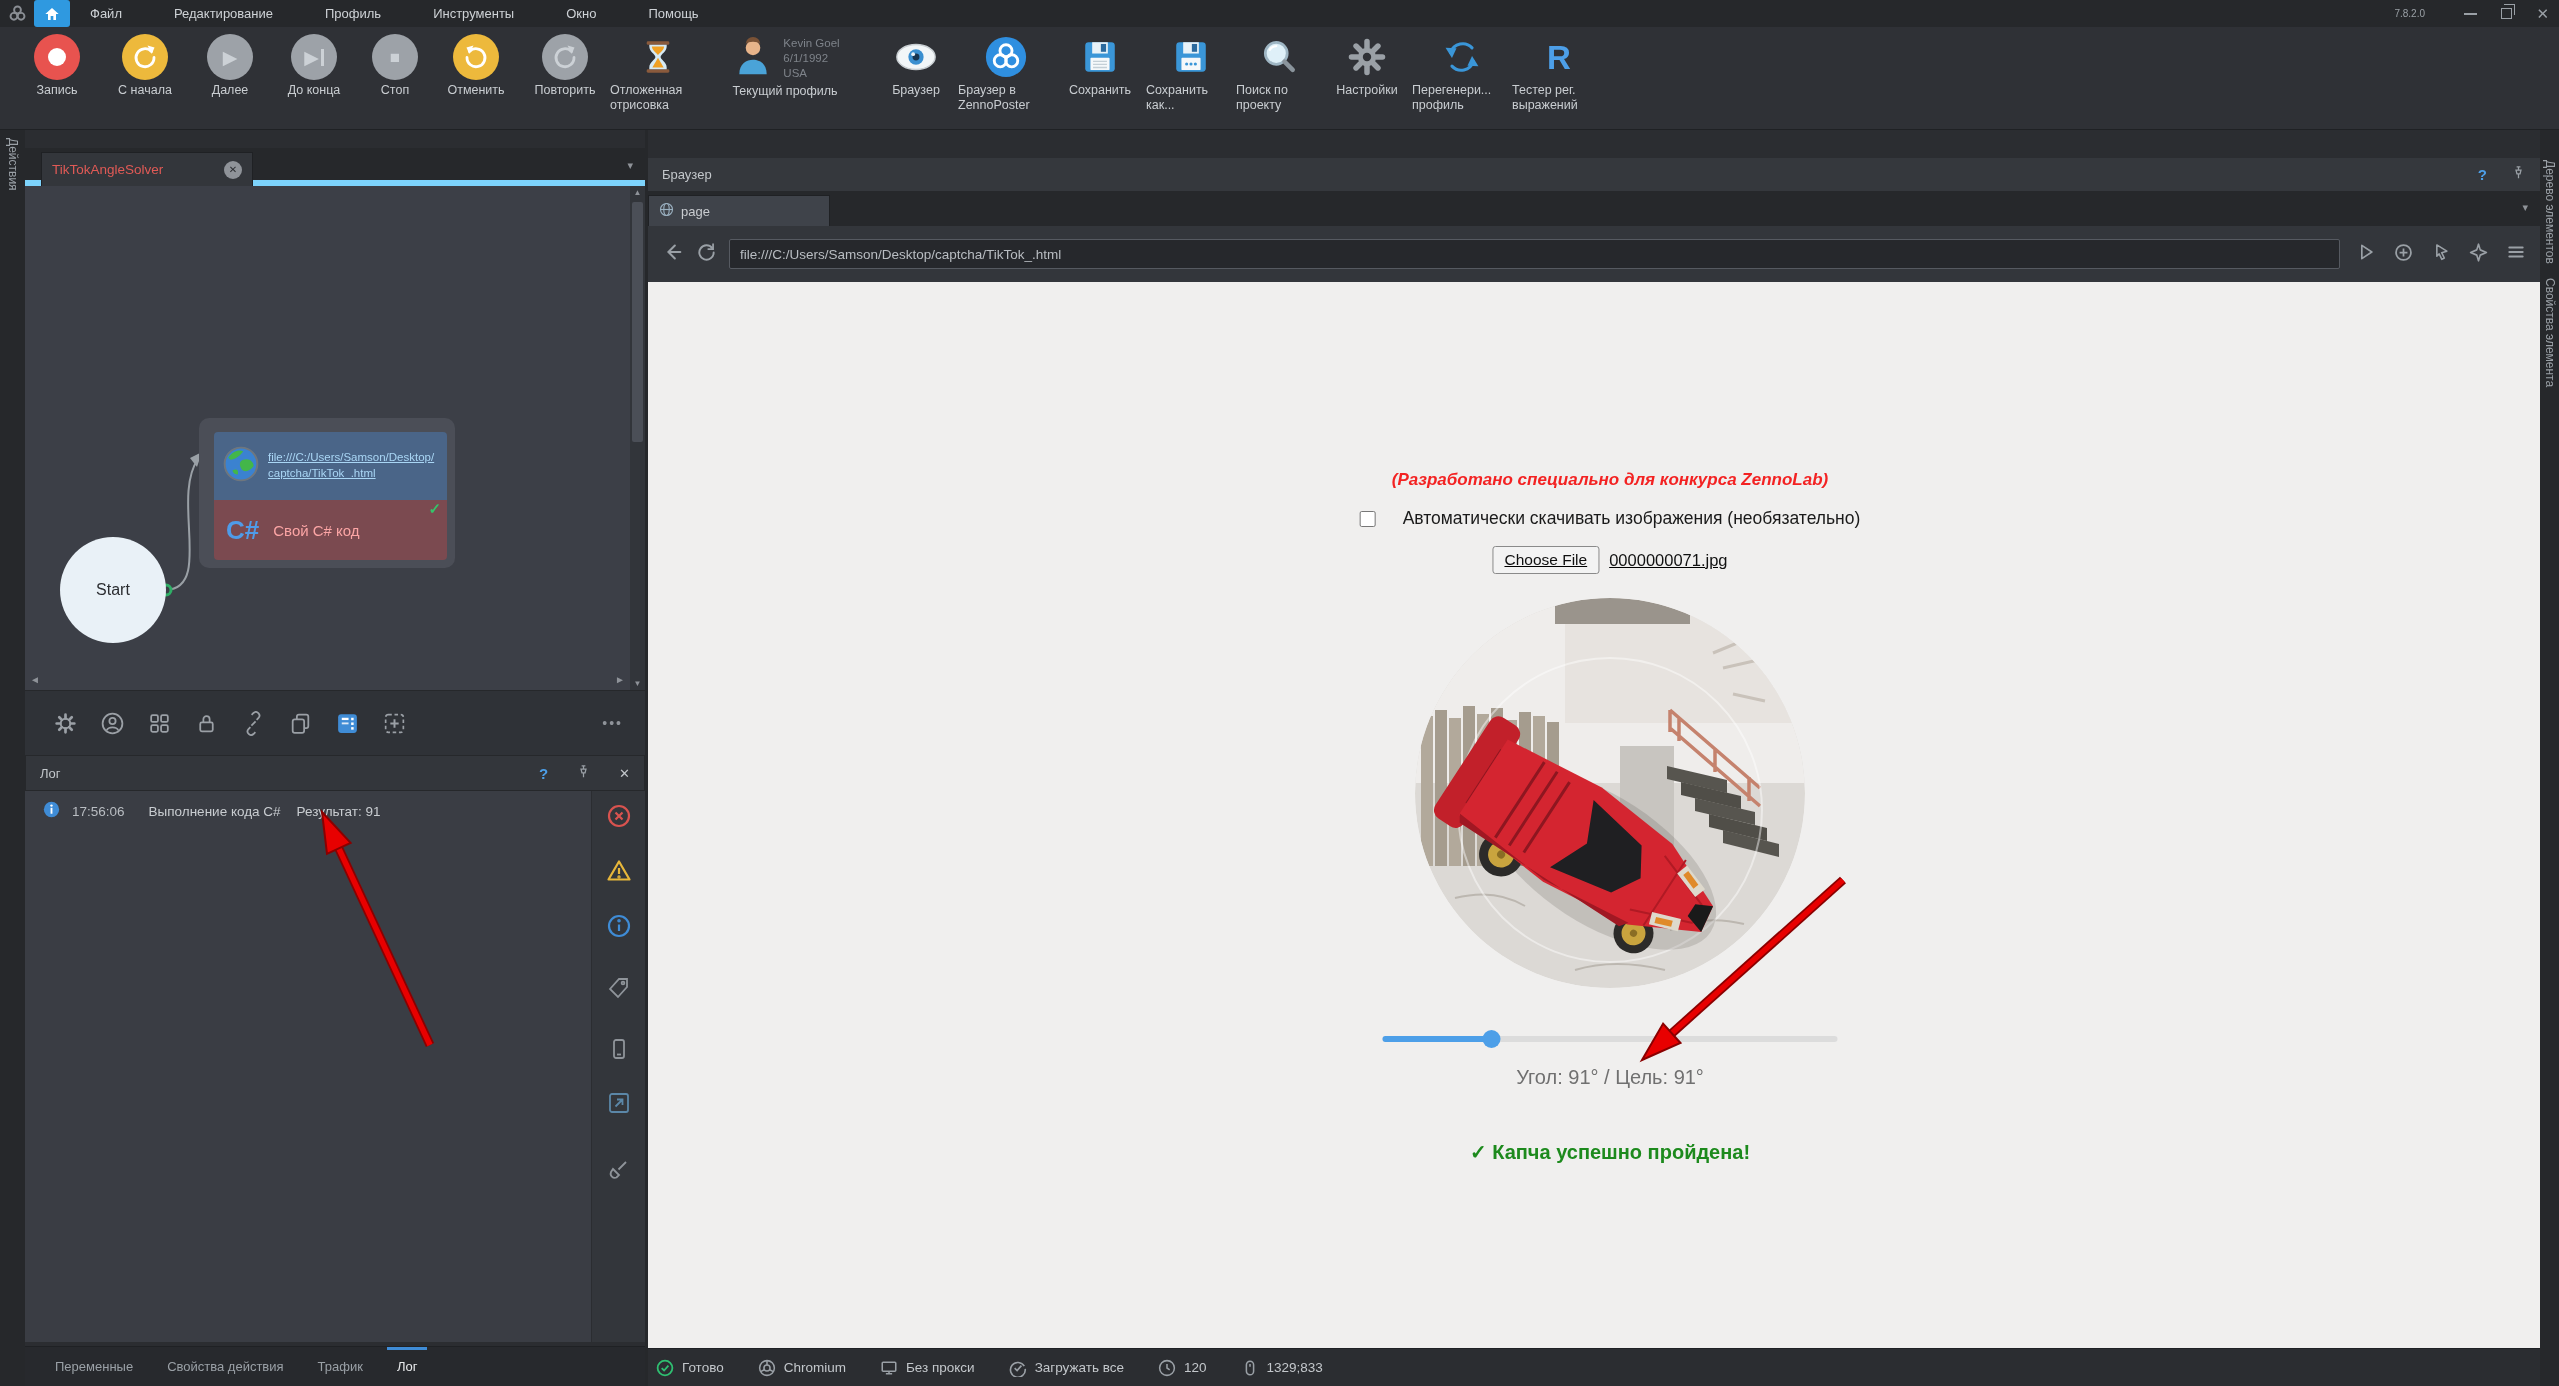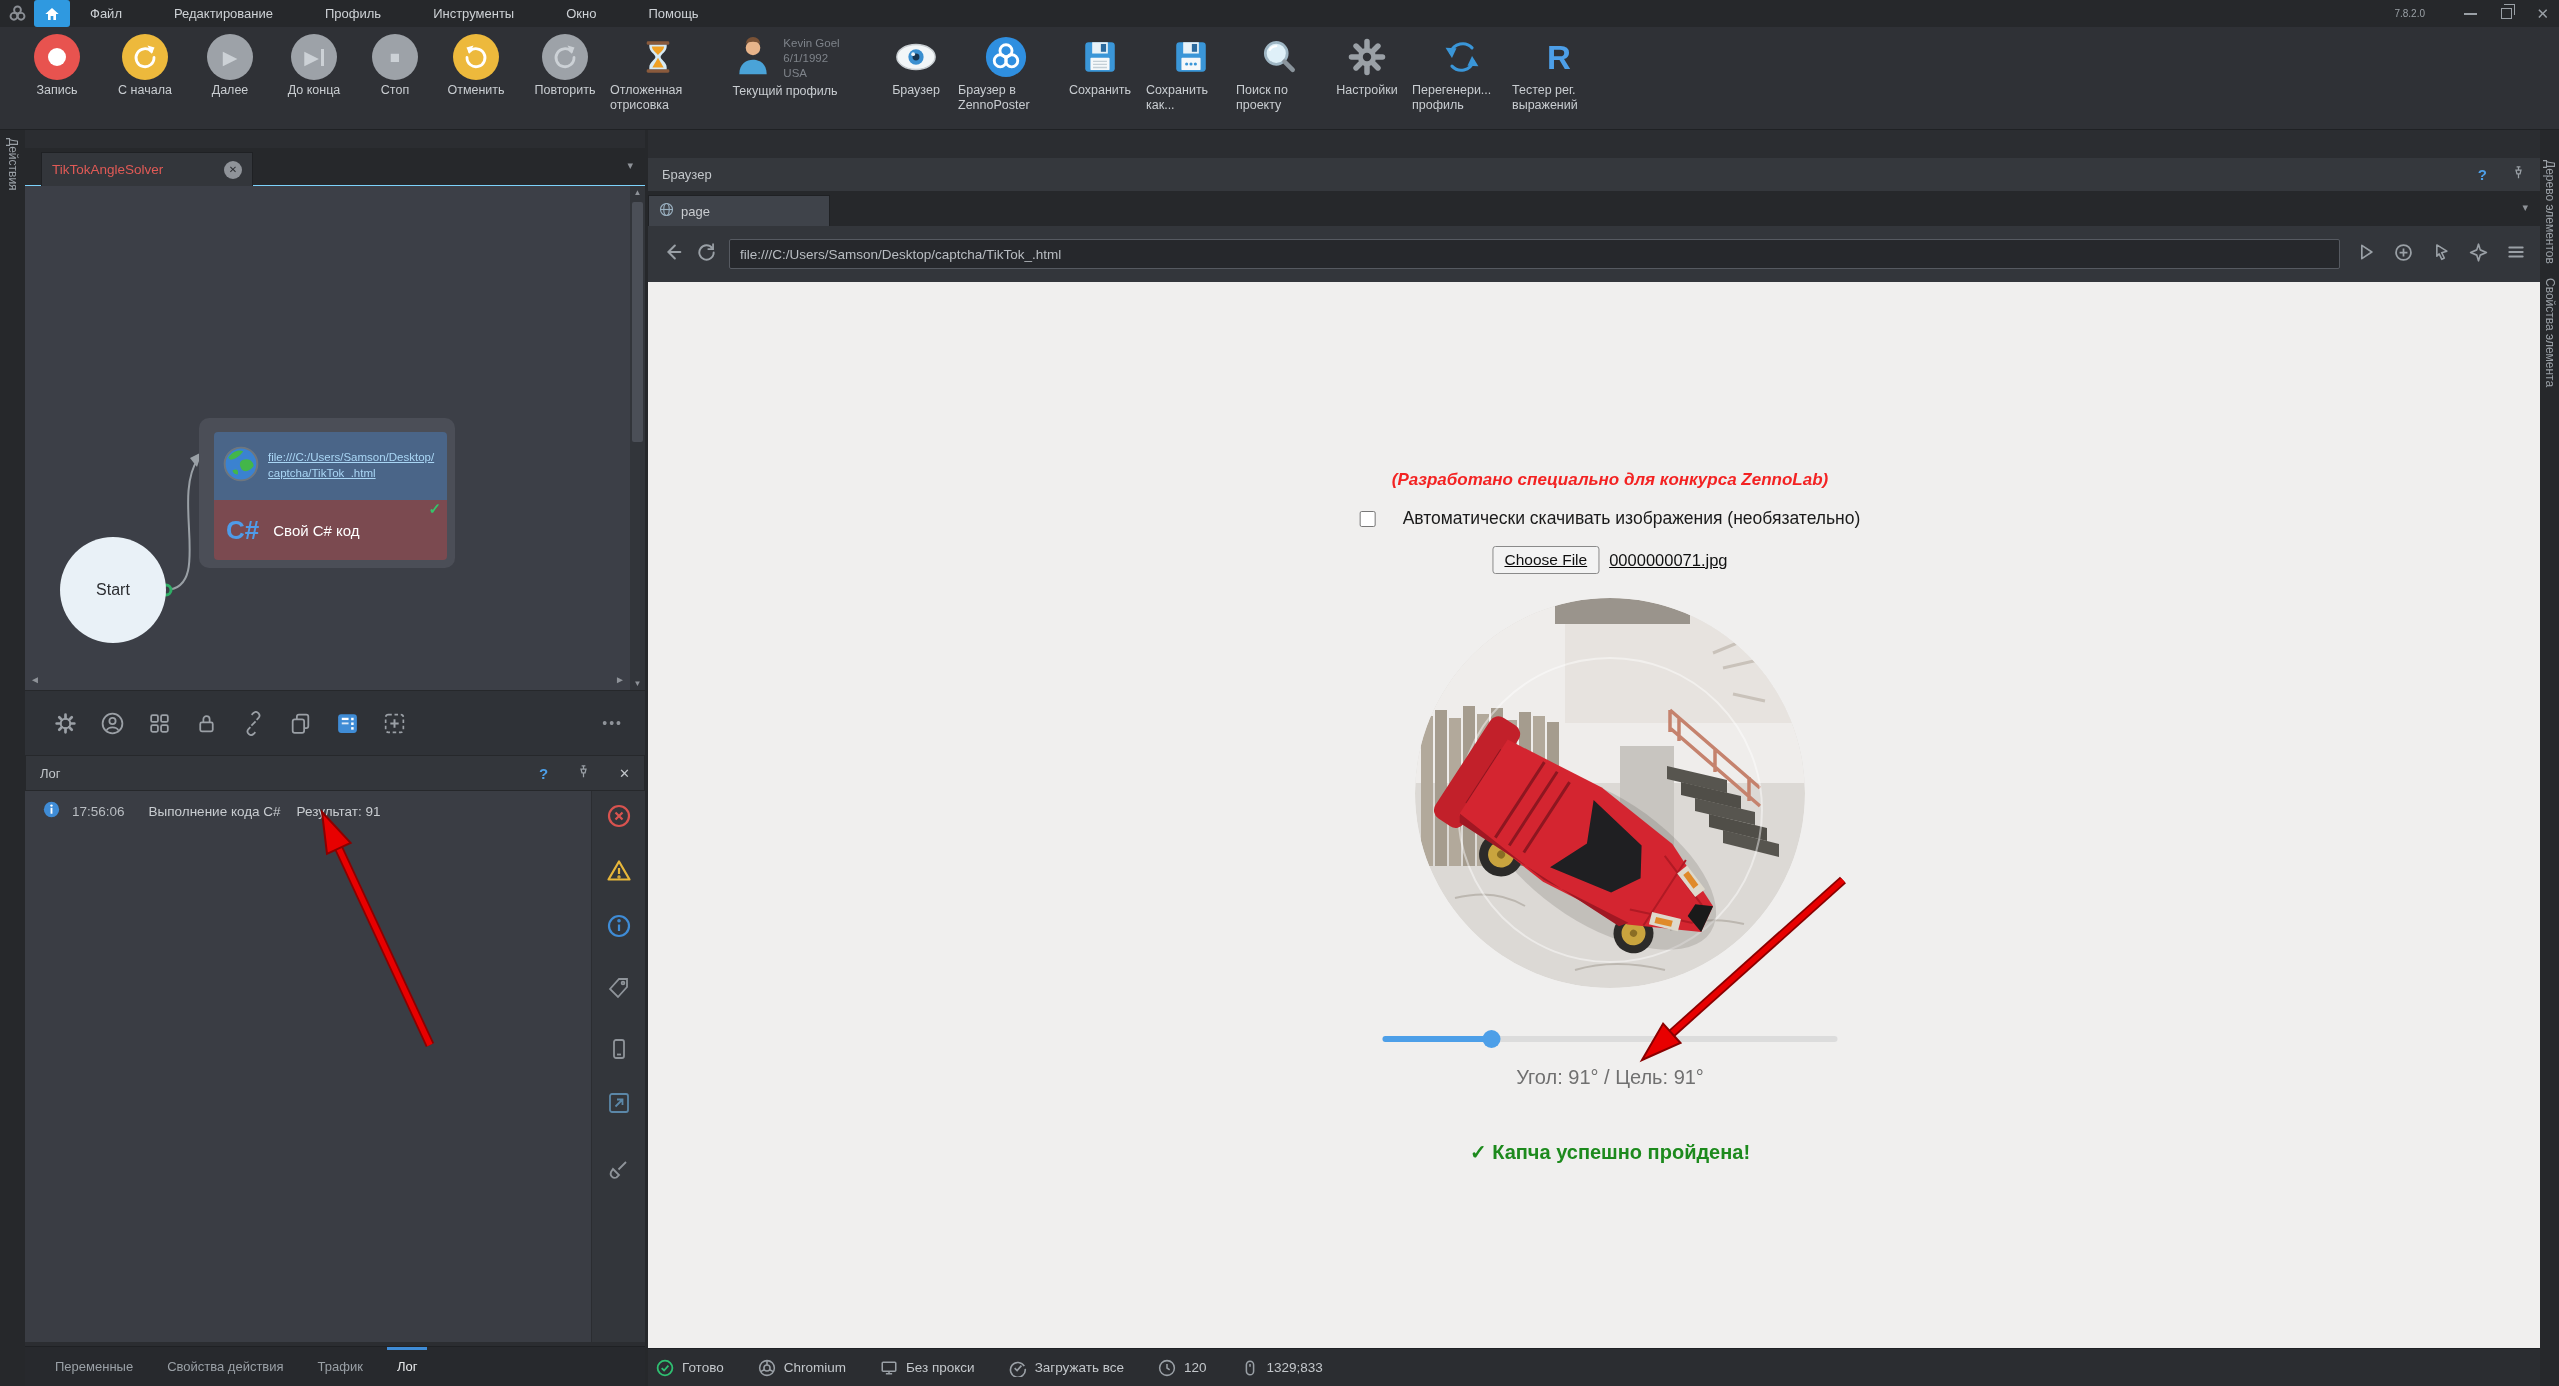--- a/index.html
+++ b/index.html
@@ -41,38 +41,38 @@
   
   .main{position:absolute;top:130px;left:0;right:0;bottom:0;}
   .left-strip{position:absolute;left:0;top:0;width:25px;bottom:0;background:#26282b;}
   .vlabel{writing-mode:vertical-rl;font-size:12px;color:#9aa0a6;white-space:nowrap;}
   .left-strip .vlabel{position:absolute;top:8px;left:6px;}
   .right-strip{position:absolute;right:0;top:0;width:19px;bottom:0;background:#26282b;}
   .right-strip .vlabel{position:absolute;left:3px;}
 
   
   .left-panel{position:absolute;left:25px;top:0;width:620px;bottom:0;background:#2b2d31;}
-  .doc-tabbar{position:absolute;top:18px;left:0;right:0;height:38px;background:#26282b;border-bottom:1px solid #7dd3fc;}
+  .doc-tabbar{position:absolute;top:18px;left:0;right:0;height:38px;background:#26282b;border-bottom:6px solid #7dd3fc;}
   .doc-tab{position:absolute;left:16px;top:4px;width:212px;height:34px;background:#33363b;display:flex;align-items:center;
            padding:0 10px;border:1px solid #1f2124;border-bottom:none;}
   .doc-tab-label{color:#e05a56;font-size:13.5px;flex:1;}
   .doc-tab-close{width:18px;height:18px;border-radius:50%;background:#8f9399;color:#2b2d31;font-size:10px;display:flex;align-items:center;justify-content:center;}
   .tabbar-caret{position:absolute;right:12px;top:11px;color:#8f9399;font-size:11px;}
   .canvas{position:absolute;top:56px;left:0;right:0;height:504px;background:#3c3f47;overflow:hidden;}
   .connector{position:absolute;left:0;top:0;}
   .start-node{position:absolute;left:35px;top:351px;width:106px;height:106px;border-radius:50%;background:#e9f1f7;
               display:flex;align-items:center;justify-content:center;font-size:16px;color:#2b2d31;}
   .grp{position:absolute;left:174px;top:232px;width:256px;height:150px;background:#4b4e57;border-radius:10px;}
   .blk-web{position:absolute;left:15px;top:14px;width:233px;height:68px;background:#4a6588;border-radius:4px 4px 0 0;
            display:flex;align-items:center;padding:0 8px;gap:8px;}
   .blk-url{font-size:11.5px;color:#a9d6f5;text-decoration:underline;word-break:break-all;width:172px;line-height:1.35;}
   .blk-code{position:absolute;left:15px;top:82px;width:233px;height:60px;background:#7b4a50;border-radius:0 0 4px 4px;
             display:flex;align-items:center;padding:0 12px;gap:14px;}
   .blk-lang{color:#4f9be8;font-weight:bold;font-size:26px;}
-  .blk-clabel{color:#ffffff;font-size:15px;}
+  .blk-clabel{color:#fca5a5;font-size:15px;}
   .blk-check{position:absolute;right:6px;top:0px;color:#35c46a;font-weight:bold;font-size:15px;}
   .sb-v{position:absolute;right:0;top:0;width:15px;bottom:0;background:#32353a;}
   .sb-v .thumb{position:absolute;left:2px;top:16px;width:11px;height:240px;background:#4b4f57;border-radius:2px;}
   .sb-v .ar{position:absolute;left:0;width:15px;text-align:center;color:#8f9399;font-size:8px;}
   .h-ar{position:absolute;bottom:5px;color:#8f9399;font-size:10px;}
   .toolstrip{position:absolute;top:560px;height:65px;left:0;right:0;background:#2f3237;border-top:1px solid #26282b;
              display:flex;align-items:center;padding-left:26px;gap:19px;}
   .strip-ic{width:28px;height:28px;display:flex;align-items:center;justify-content:center;}
   .strip-more{margin-left:auto;margin-right:22px;color:#8f9399;font-size:14px;letter-spacing:2px;}
   .log-hdr{position:absolute;top:625px;height:36px;left:0;right:0;background:#33363b;border:1px solid #26282b;

